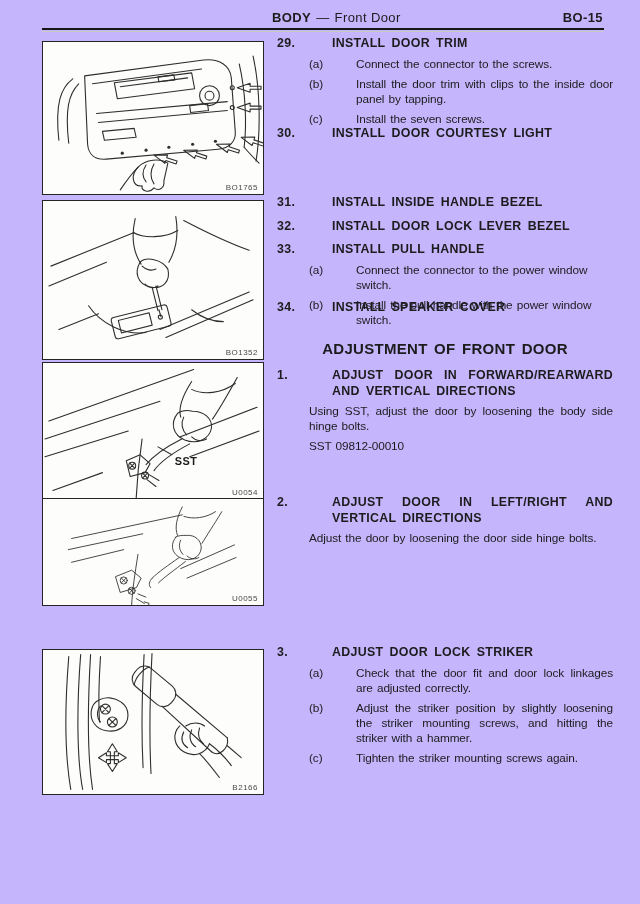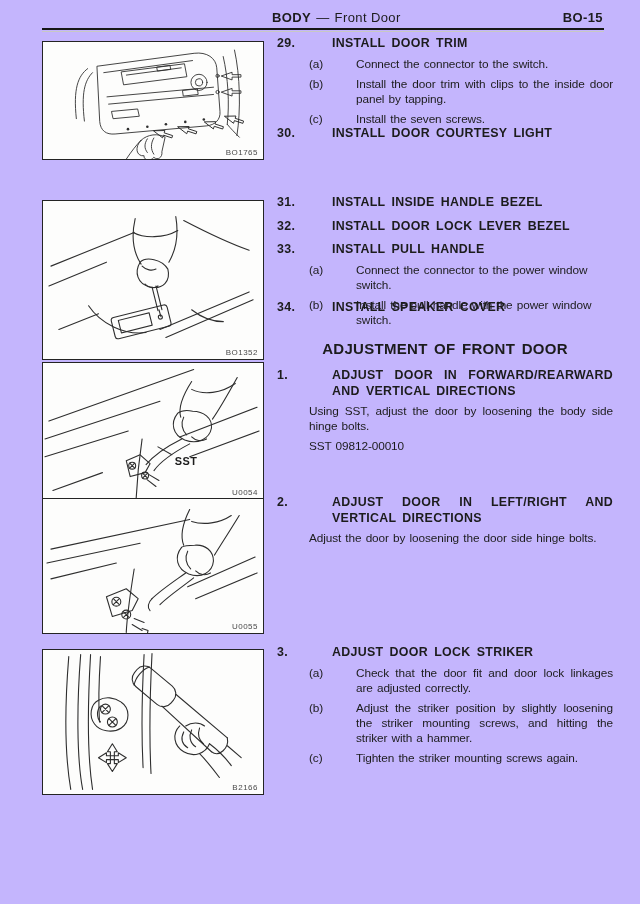--- a/index.html
+++ b/index.html
@@ -13,24 +13,24 @@
   .hdr-rule{position:absolute;top:28px;left:42px;right:36px;border-top:2.5px solid #161616;}
   .hdr-rule::after{content:"";display:block;height:1px;background:#c8c8c4;margin-top:1px;}
   
   .fig{position:absolute;left:42px;width:222px;border:1.2px solid #242424;background:#fdfdfc;box-sizing:border-box;}
   .fig svg{display:block;width:100%;height:100%;}
   .fig path,.fig line,.fig circle,.fig rect,.fig ellipse{fill:none;stroke:#2e2e2e;stroke-width:1.1;stroke-linecap:round;stroke-linejoin:round;}
   .fig .arr{fill:#101010;stroke:none;}
   .fig .dot{fill:#2e2e2e;stroke:none;}
   .fig .svgtxt{fill:#1c1c1c;stroke:none;font-family:"Liberation Sans",sans-serif;font-size:11px;font-weight:bold;letter-spacing:.5px;}
   .fig-code{position:absolute;right:5px;bottom:2px;font-size:8px;color:#4a4a4a;letter-spacing:.5px;}
-  #fig1{top:41px;height:119px;}
+  #fig1{top:41px;height:154px;}
   #fig2{top:200px;height:160px;}
   #fig3{top:362px;height:138px;}
-  #fig4{top:498px;height:136px;}
+  #fig4{top:498px;height:108px;}
   #fig5{top:649px;height:146px;}
   
   .txt{position:absolute;left:277px;width:336px;font-size:11.8px;line-height:15px;letter-spacing:-.1px;word-spacing:1px;}
   .row{display:flex;align-items:flex-start;gap:23px;}
   .num{flex:0 0 32px;}
   .let{flex:0 0 24px;}
   .grow{flex:1 1 auto;}
   .h{font-weight:bold;font-size:12.4px;letter-spacing:.3px;word-spacing:2.5px;line-height:15.5px;}
   .sub{margin-left:32px;margin-top:5px;}
   .para{margin-top:5px;}
@@ -216,21 +216,21 @@
     <span class="fig-code">B2166</span>
   </div>
 
   <div class="txt" style="top:36px">
     <div class="row h">
       <span class="num">29.</span>
       <span class="grow">INSTALL DOOR TRIM</span>
     </div>
     <div class="row sub">
       <span class="let">(a)</span>
-      <span class="grow">Connect the connector to the switch.</span>
+      <span class="grow">Connect the connector to the screws.</span>
     </div>
     <div class="row sub">
       <span class="let">(b)</span>
       <span class="grow just">Install the door trim with clips to the inside door panel by tapping.</span>
     </div>
     <div class="row sub">
       <span class="let">(c)</span>
       <span class="grow">Install the seven screws.</span>
     </div>
   </div>

